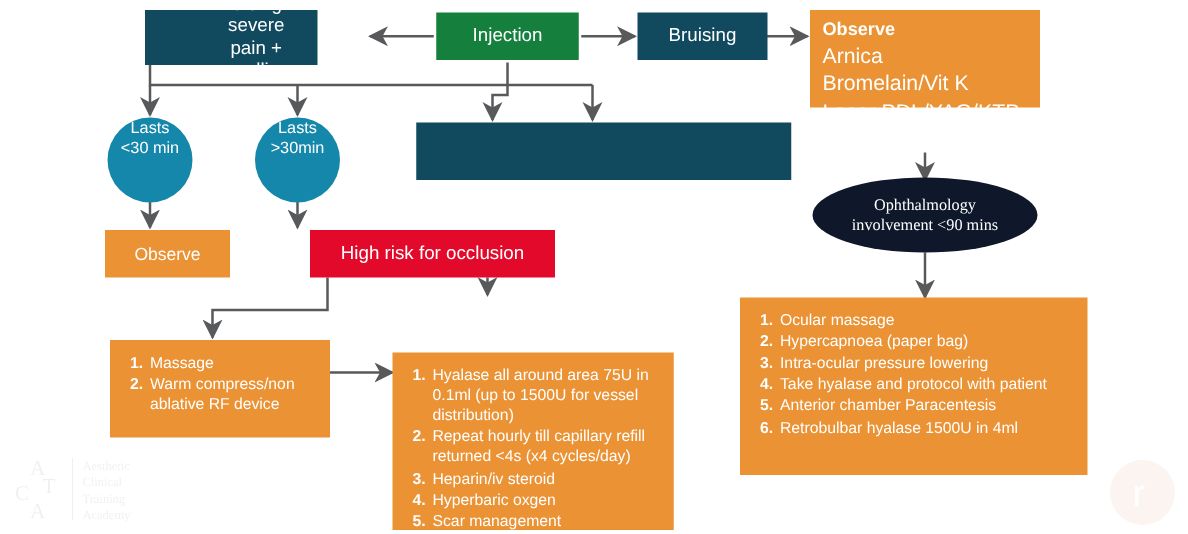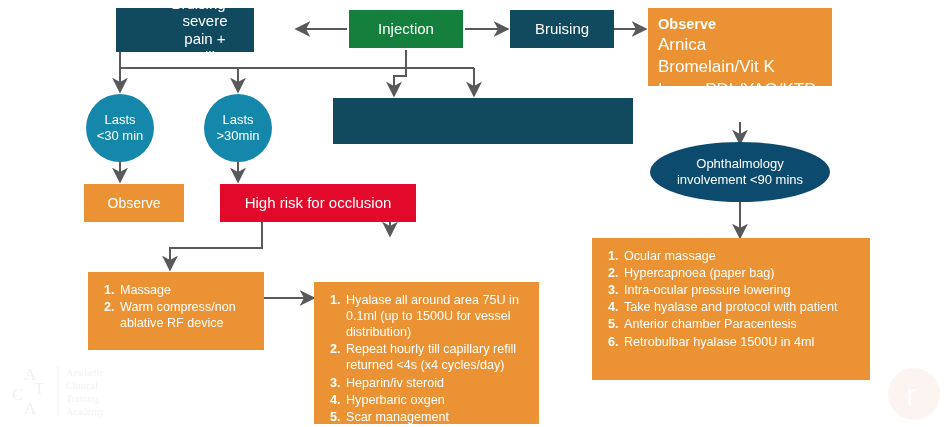--- a/index.html
+++ b/index.html
@@ -4,26 +4,26 @@
 <style>
   html,body{margin:0;padding:0;background:#ffffff;}
   body{font-family:"Liberation Sans", sans-serif;}
   #canvas{position:relative;width:950px;height:427px;background:#fff;overflow:hidden;}
 
   .node{position:absolute;box-sizing:border-box;color:#ffffff;}
   .box{display:flex;align-items:center;justify-content:center;text-align:center;}
   .dark{background:#114a5f;}
   .teal{background:#15803d;}
   .orange{background:#ea9234;}
-  .red{background:#e3092a;}
+  .red{background:#e3092a;margin-left:28px;}
 
-  .circle{border-radius:50%;background:#1487ab;display:flex;align-items:center;
+  .circle{border-radius:50%;background:#1487ab;display:flex;align-items:flex-start;
           justify-content:center;text-align:center;line-height:1.15;}
-  .ellipse{border-radius:50%;background:#0c4a6e;display:flex;align-items:center;
-           justify-content:center;text-align:center;line-height:1.2;}
+  .ellipse{border-radius:50%;background:#0f172a;display:flex;align-items:center;
+           justify-content:center;text-align:center;line-height:1.2;font-family:Liberation Serif, serif;}
 
   .t15{font-size:15px;line-height:1.18;}
   .t14{font-size:14px;line-height:1.2;}
   .t13{font-size:13px;line-height:1.25;}
 
   .listbox{padding:10px 10px 8px 12px;display:block;text-align:left;}
   ol.lst{margin:0;padding:0 0 0 18px;list-style:decimal;}
   ol.lst>li{margin:0 0 1px 0;padding-left:2px;line-height:1.28;font-size:12.6px;}
   ol.lst>li::marker{font-weight:bold;}
 

